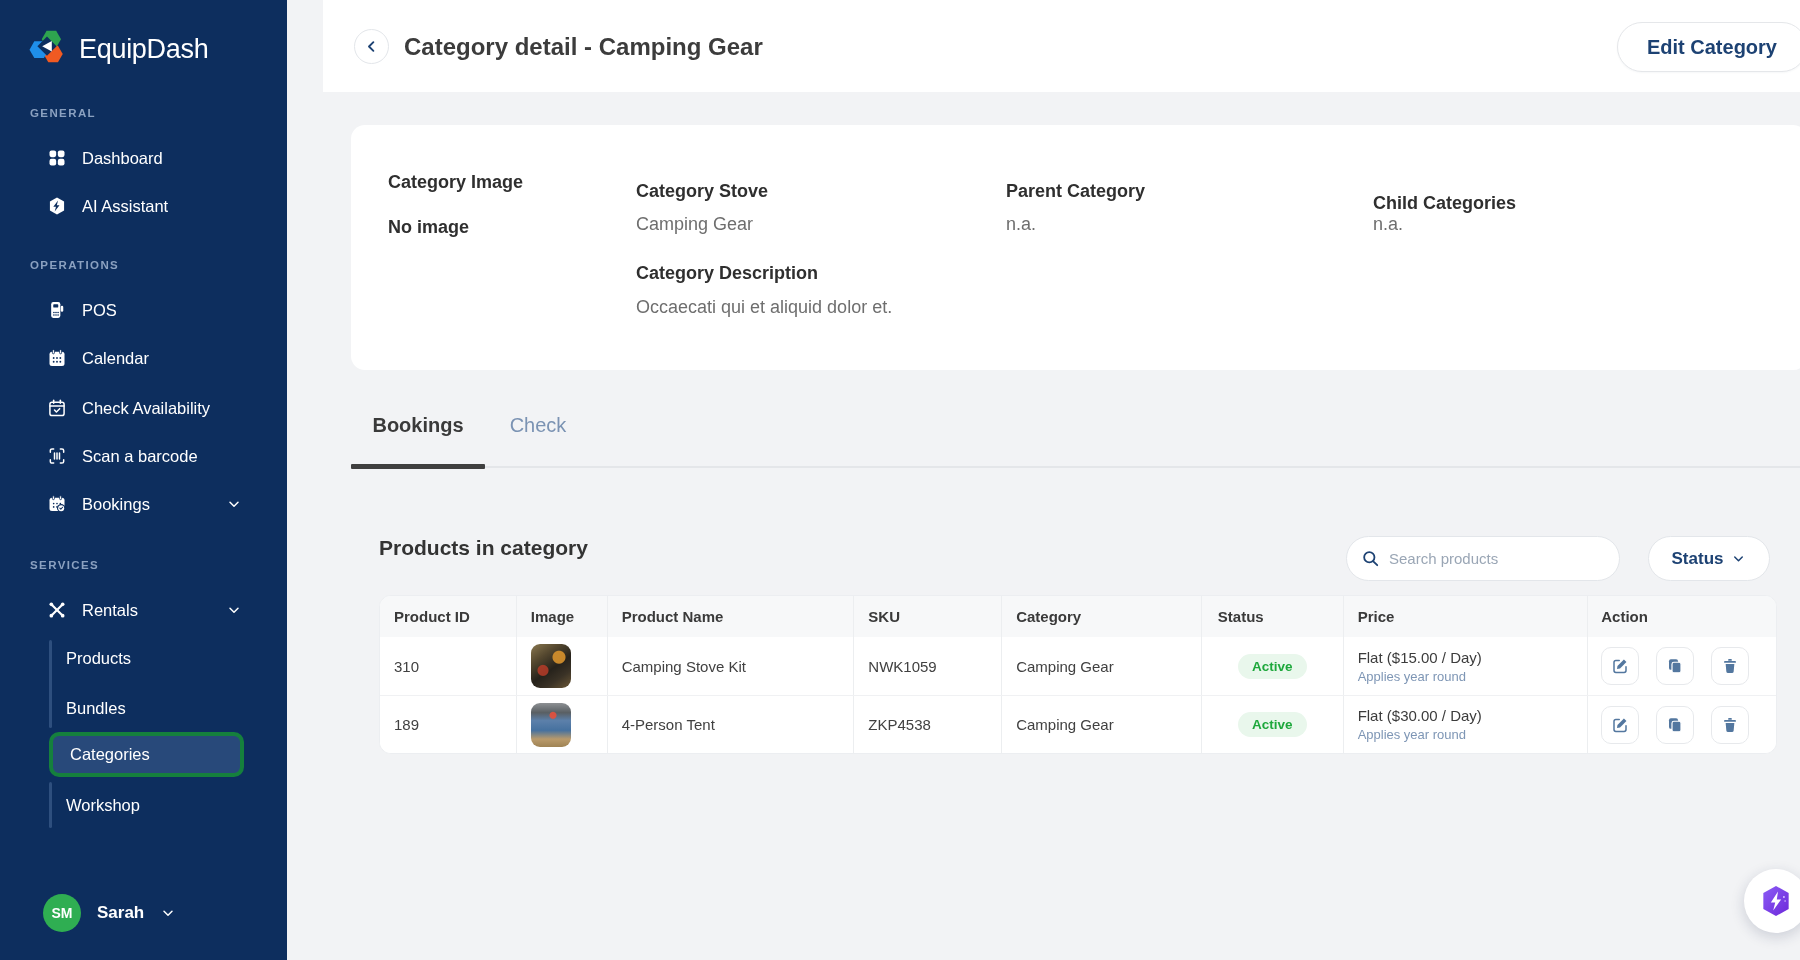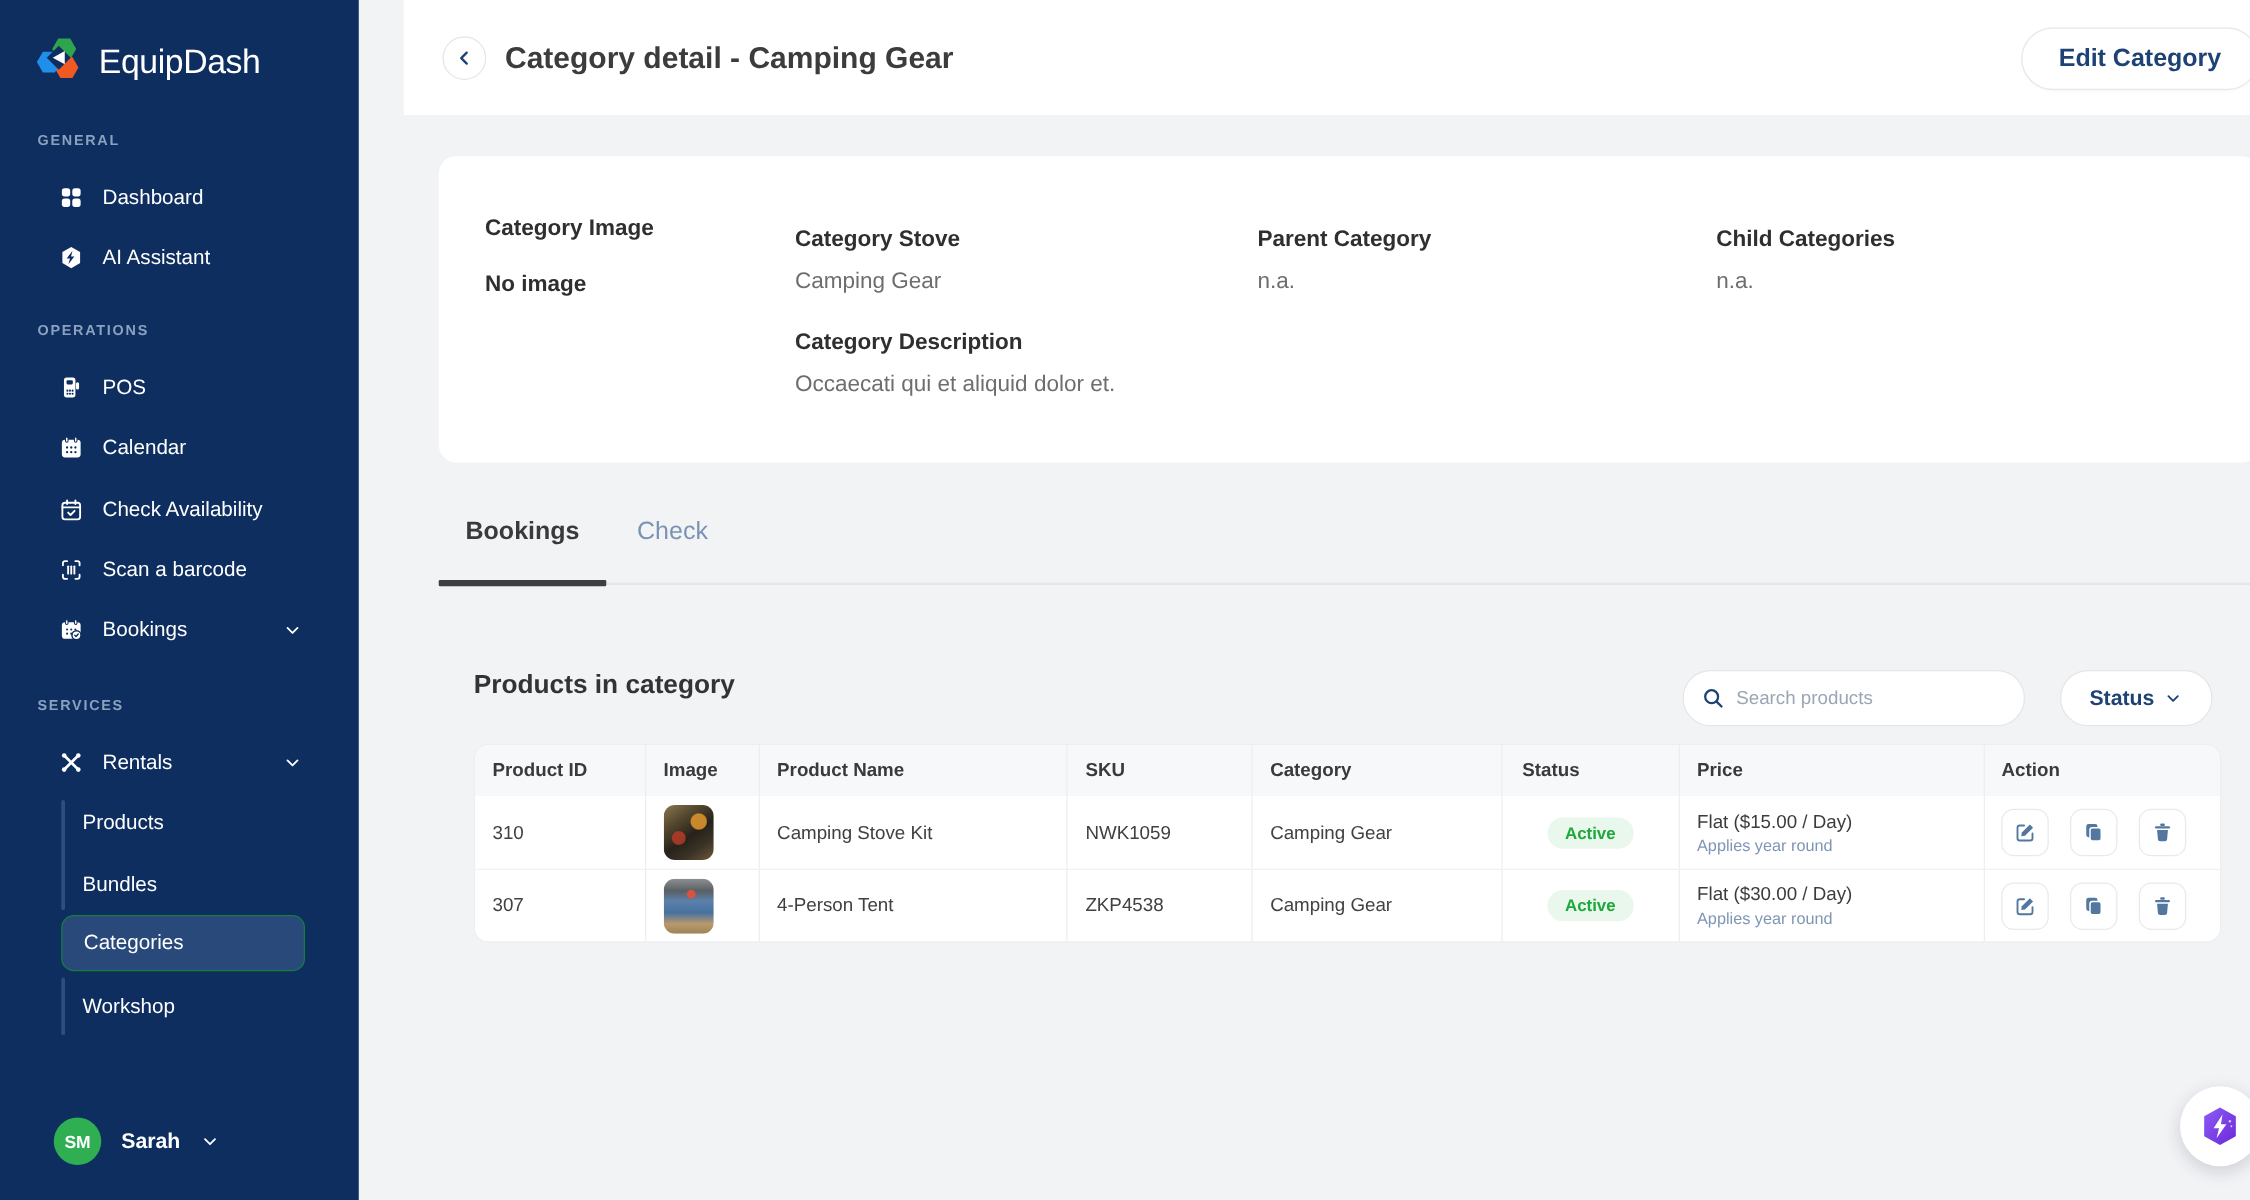--- a/index.html
+++ b/index.html
@@ -9,21 +9,21 @@
   
   .sidebar { position:absolute; left:0; top:0; width:287px; height:960px; background:#0d2e5e; }
   .logo-row { position:absolute; left:26px; top:26px; display:flex; align-items:center; gap:11px; }
   .logo-text { color:#fff; font-size:27px; font-weight:400; letter-spacing:-0.3px; }
   .sb-section { position:absolute; left:30px; color:#8ba1c0; font-size:11.5px; font-weight:700; letter-spacing:1.4px; }
   .sb-item { position:absolute; left:46px; height:34px; display:flex; align-items:center; gap:14px; color:#fff; font-size:16.5px; font-weight:500; cursor:pointer; }
   .sb-item .sb-ic { width:22px; height:22px; flex:0 0 22px; display:flex; align-items:center; justify-content:center; }
   .sb-chev { position:absolute; display:flex; align-items:center; }
   .sb-rail { position:absolute; left:49px; width:3px; background:#2e4f7e; border-radius:2px; }
   .sb-sub { position:absolute; left:66px; height:32px; display:flex; align-items:center; color:#fff; font-size:16.5px; font-weight:500; cursor:pointer; }
-  .sb-sub-active { position:absolute; left:49px; width:195px; height:45px; background:#28497a; border:1px solid #15803d; border-radius:10px; display:flex; align-items:center; padding-left:17px; color:#fff; font-size:16.5px; font-weight:500; cursor:pointer; }
+  .sb-sub-active { position:absolute; left:49px; width:195px; height:45px; background:#28497a; border:4px solid #15803d; border-radius:10px; display:flex; align-items:center; padding-left:17px; color:#fff; font-size:16.5px; font-weight:500; cursor:pointer; }
   .user-row { position:absolute; left:43px; top:894px; display:flex; align-items:center; gap:16px; cursor:pointer; }
   .avatar { width:38px; height:38px; border-radius:50%; background:#2fae52; color:#fff; font-size:14px; font-weight:700; display:flex; align-items:center; justify-content:center; }
   .user-name { color:#fff; font-size:17px; font-weight:600; }
 
   
   .content { position:absolute; left:287px; top:0; width:1513px; height:960px;margin-left:36px; }
   .topbar { position:absolute; left:0; top:0; width:1513px; height:92px; background:#fff; }
   .back-btn { position:absolute; left:31px; top:29px; width:35px; height:35px; border-radius:50%; background:#fff; border:1px solid #e3e6ea; display:flex; align-items:center; justify-content:center; cursor:pointer; }
   .page-title { position:absolute; left:81px; top:33px; font-size:24px; font-weight:700; color:#3c3c3c; }
   .edit-btn { position:absolute; right:29px; top:22px; height:50px; padding:0 29px; border-radius:25px; background:#fff; border:1px solid #e5e7ea; box-shadow:0 1px 2px rgba(20,40,80,.04); color:#1d4273; font-size:20px; font-weight:600; display:flex; align-items:center; cursor:pointer; }
@@ -266,21 +266,21 @@
 
     <div class="dc-label" style="left:285px; top:56px">Category Stove</div>
     <div class="dc-value" style="left:285px; top:89px">Camping Gear</div>
 
     <div class="dc-label" style="left:285px; top:138px">Category Description</div>
     <div class="dc-value" style="left:285px; top:172px">Occaecati qui et aliquid dolor et.</div>
 
     <div class="dc-label" style="left:655px; top:56px">Parent Category</div>
     <div class="dc-value" style="left:655px; top:89px">n.a.</div>
 
-    <div class="dc-label" style="left:1022px; top:56px">Child Categories</div>
+    <div class="dc-label" style="left:1022px; top:68px">Child Categories</div>
     <div class="dc-value" style="left:1022px; top:89px">n.a.</div>
   </div>
 
   <div class="tab tab-active" style="left:28px; width:134px">Bookings</div>
   <div class="tab tab-idle" style="left:173px; width:84px">Check</div>
   <div class="tabs-line"></div>
   <div class="tabs-underline"></div>
 
   <div class="section-title">Products in category</div>
 
@@ -343,21 +343,21 @@
           <svg width="18" height="18" viewBox="0 0 24 24">
               <rect x="9.5" y="2.5" width="5" height="2.6" rx="1.2" fill="#53779f"></rect>
               <rect x="4" y="5.2" width="16" height="2.6" rx="1.3" fill="#53779f"></rect>
               <path d="M6.2 9.3h11.6l-.9 10a2.3 2.3 0 0 1-2.3 2.1H9.4a2.3 2.3 0 0 1-2.3-2.1z" fill="#53779f"></path>
             </svg>
         </div>
       </div>
     </div>
 
     <div class="t-row t-body">
-      <div class="t-cell c0">307</div>
+      <div class="t-cell c0">189</div>
       <div class="t-cell c1">
           <div class="thumb thumb-tent"></div>
         </div>
       <div class="t-cell c2">4-Person Tent</div>
       <div class="t-cell c3">ZKP4538</div>
       <div class="t-cell c4">Camping Gear</div>
       <div class="t-cell c5">
           <span class="badge">Active</span>
         </div>
       <div class="t-cell c6 price-cell">

